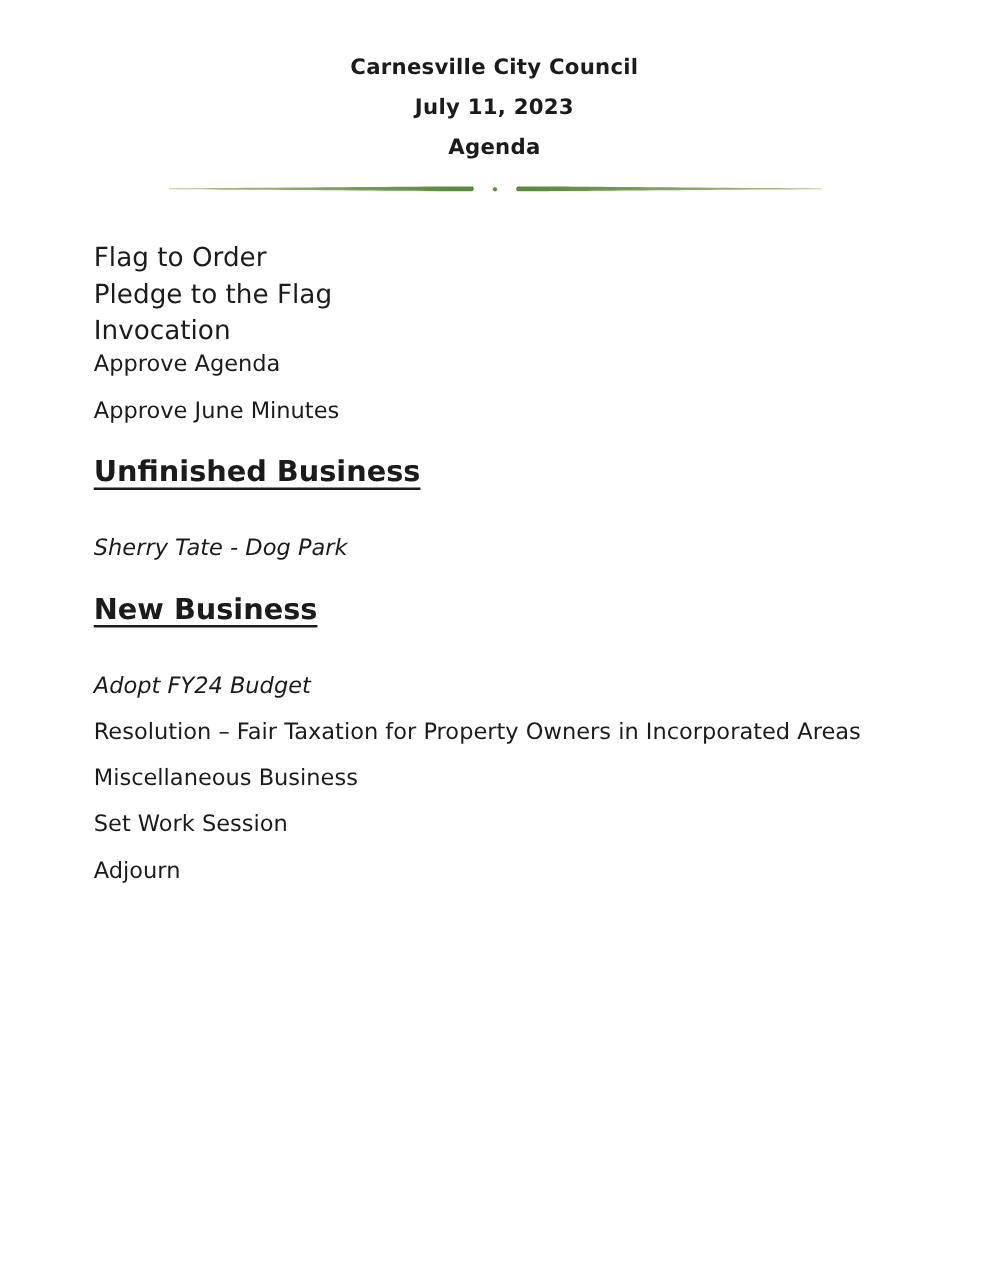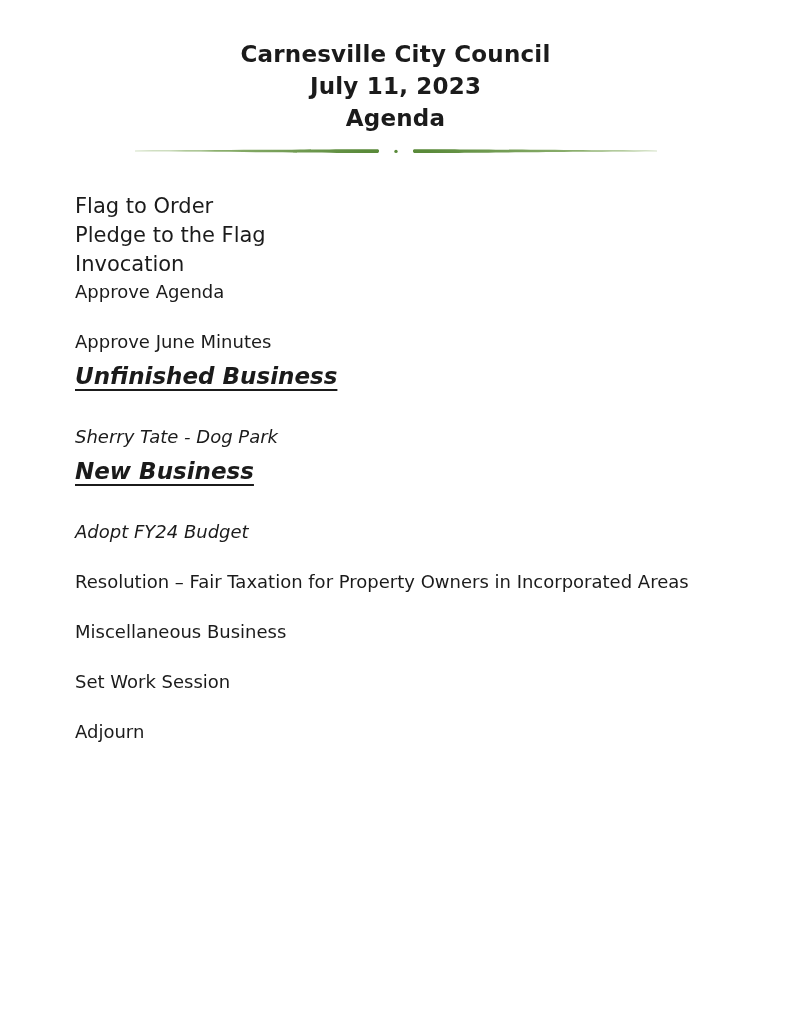--- a/index.html
+++ b/index.html
@@ -11,21 +11,21 @@
     background: #ffffff;
     font-family: "DejaVu Sans", "Liberation Sans", sans-serif;
     color: #1b1b1b;
     overflow: hidden;
   }
   .doc-header {
     padding-top: 38px;
     text-align: center;
   }
   .doc-header .h-line {
-    font-size: 23px;
+    font-size: 17px;
     line-height: 32px;
     font-weight: 600;
     letter-spacing: 0.2px;
   }
   .divider-wrap {
     width: 522px;
     height: 10px;
     margin: 12px auto 0 auto;
   }
   .divider-wrap svg { display: block; }
@@ -37,31 +37,30 @@
     margin-top: 36px;
     font-size: 21px;
     line-height: 29px;
     font-weight: 500;
   }
   .agenda-item {
     font-size: 18px;
     line-height: 25px;
   }
   .mt-a { }
-  .mt-b { margin-top: 25px; }
+  .mt-b { margin-top: 12px; }
   .mt-c { margin-top: 32px; font-style: italic; }
   .section-heading {
-    margin-top: 7px;
+    margin-top: 22px;
     font-size: 23px;
     line-height: 31px;
     font-weight: bold;
     text-decoration: underline;
     text-decoration-thickness: 2px;
     text-underline-offset: 5px;
-    font-style: italic;
   }
 </style>
 </head>
 <body>
 
 <div class="page">
 
   <div class="doc-header">
     <div class="h-line">Carnesville City Council</div>
     <div class="h-line">July 11, 2023</div>

